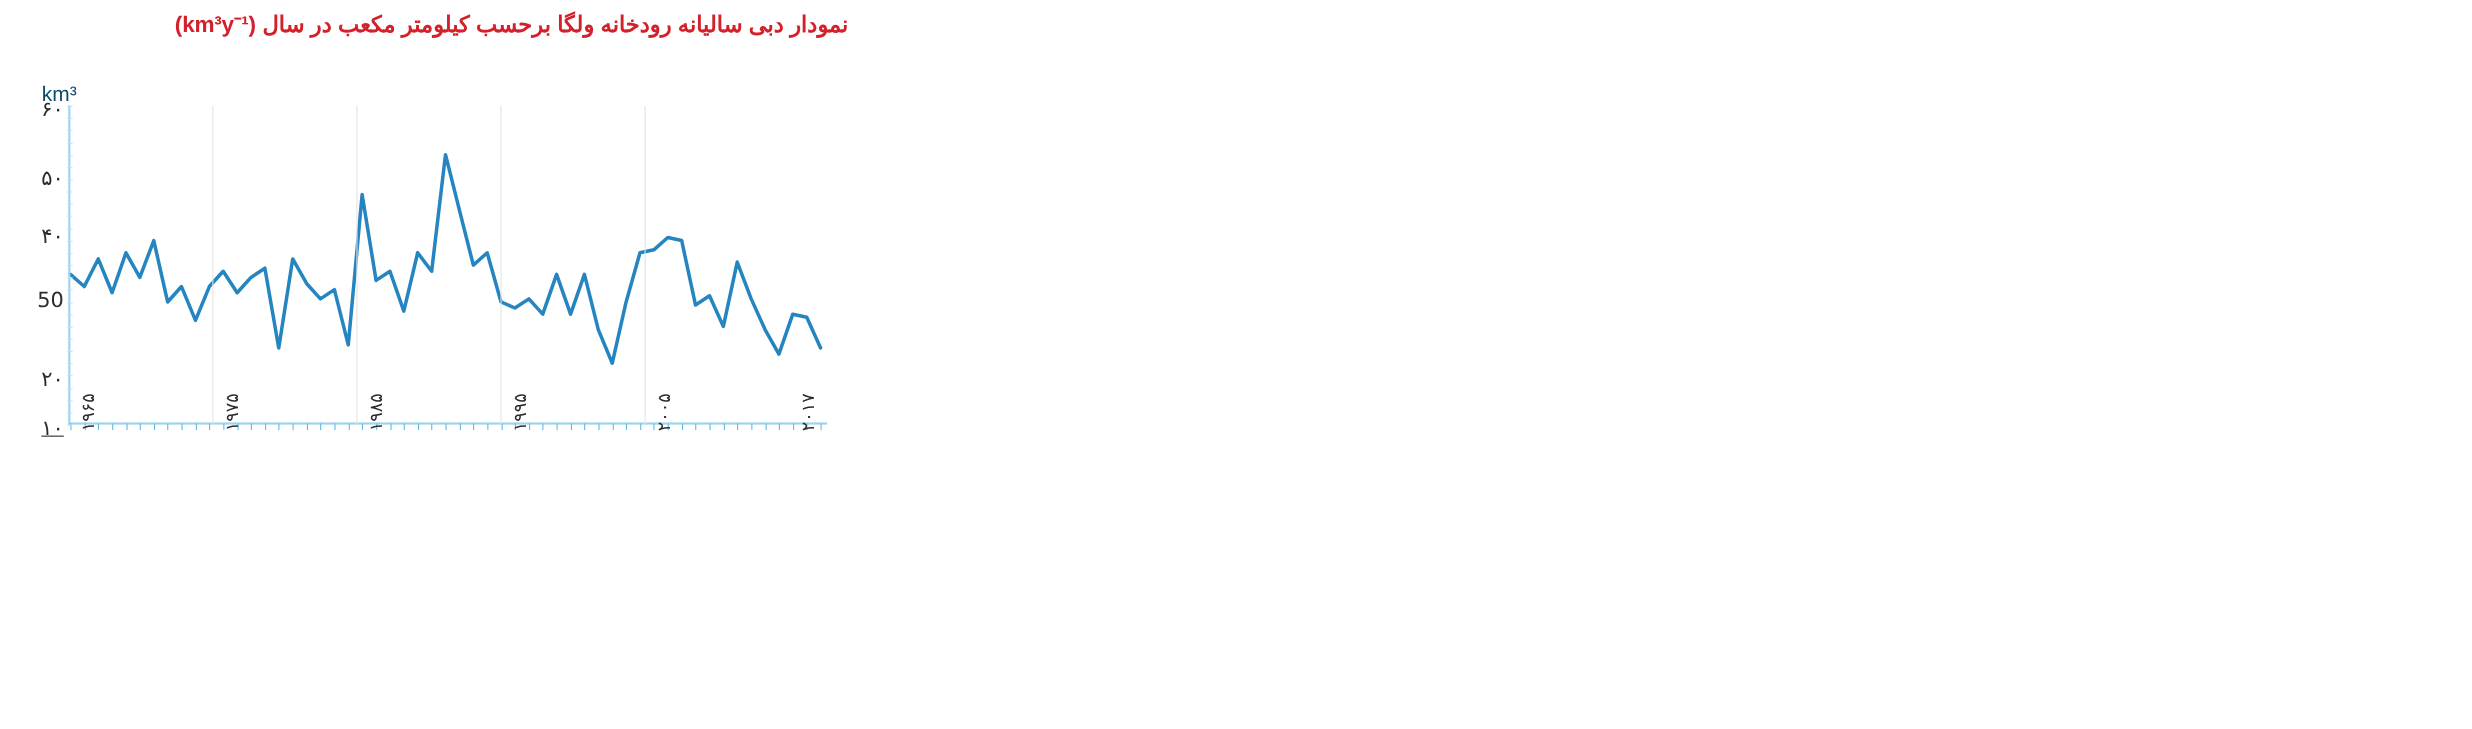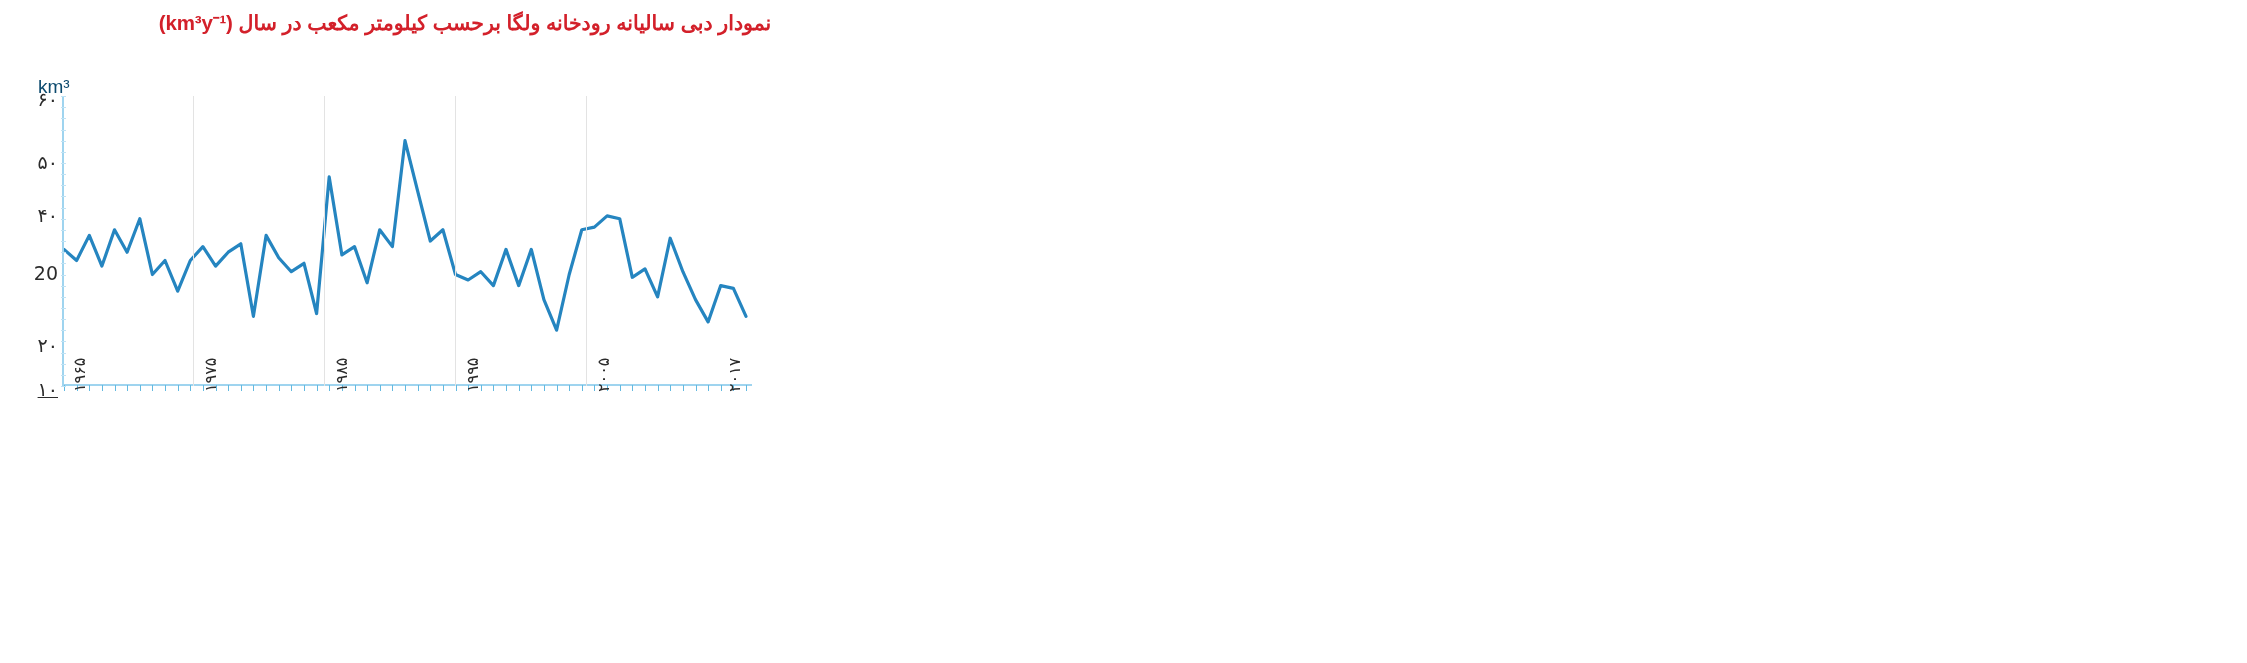--- a/index.html
+++ b/index.html
@@ -60,21 +60,21 @@
   <div id="left-panel">
 
     <div id="left-title" class="fa-title">نمودار دبی سالیانه رودخانه ولگا برحسب کیلومتر مکعب در سال (km³y⁻¹)</div>
 
     <div id="km-unit">km³</div>
 
     <div id="left-ylabels">
       <span class="ylabel-fa" style="top:-8px;">۶۰</span>
       <span class="ylabel-fa" style="top:42px;margin-top:13px;">۵۰</span>
       <span class="ylabel-fa" style="top:108px;">۴۰</span>
-      <span class="ylabel-fa" style="top:166px;">20</span>
+      <span class="ylabel-fa" style="top:166px;">50</span>
       <span class="ylabel-fa" style="top:238px;">۲۰</span>
       <span class="ylabel-fa" style="top:282px;text-decoration:underline;">۱۰</span>
     </div>
 
     <div id="left-plot">
       <div class="axis-line" id="left-yaxis"></div>
       <div class="axis-line" id="left-xaxis"></div>
 
       <div class="gridline" style="left:131px;"></div>
       <div class="gridline" style="left:262px;"></div>

